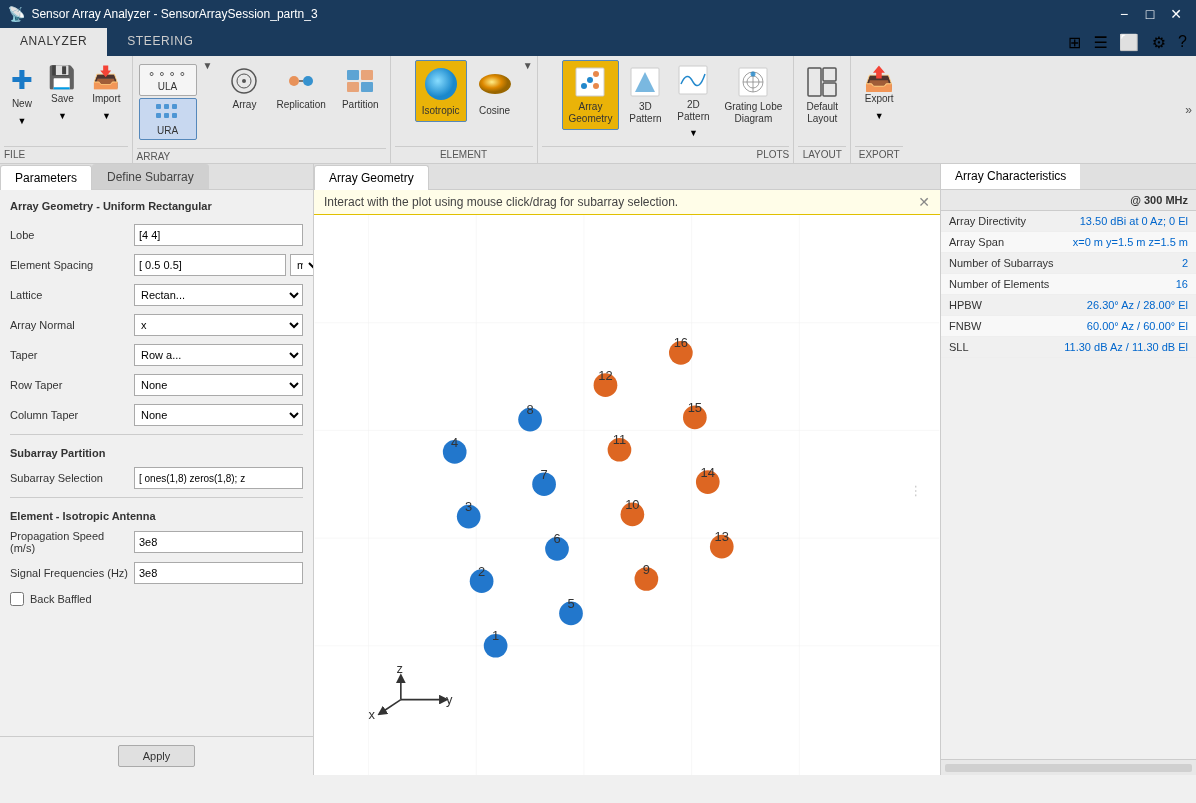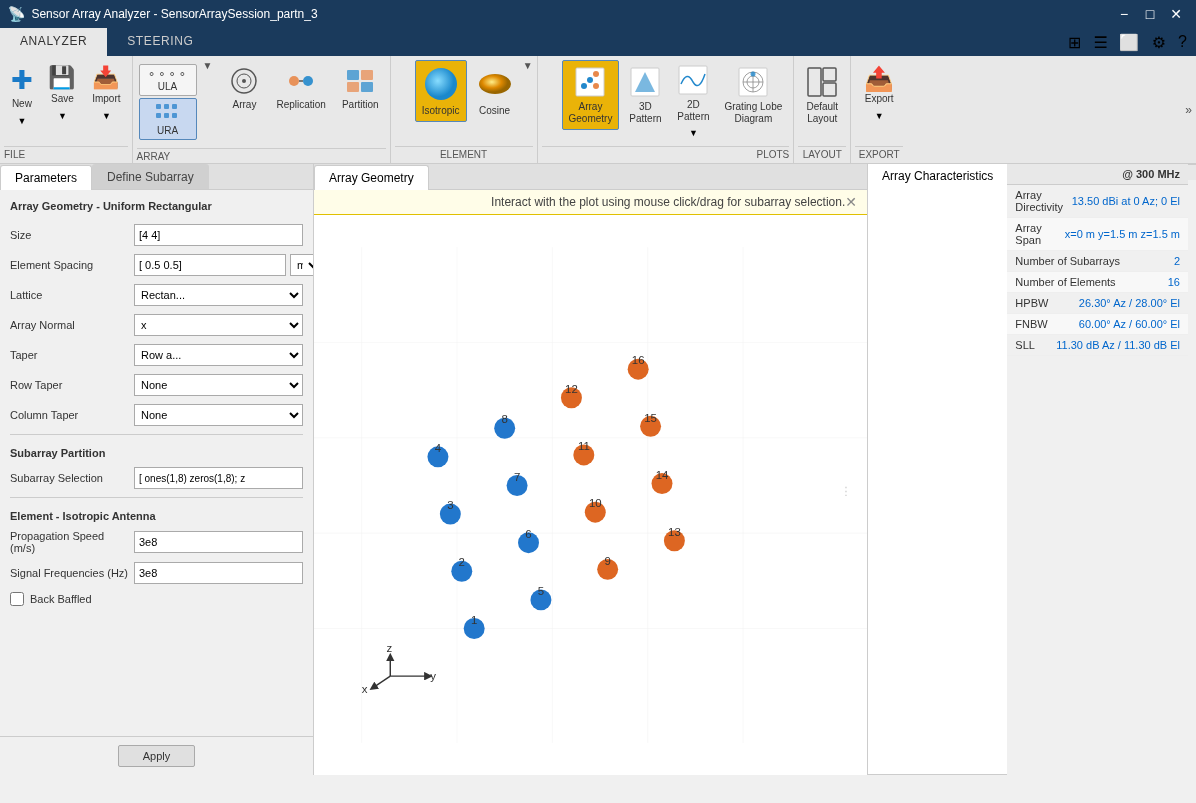--- a/index.html
+++ b/index.html
@@ -301,42 +301,43 @@
       z-index: 1;
     }
     .plot-notification {
       background: #fffde8;
       border-bottom: 1px solid #e0c000;
       padding: 5px 10px;
       font-size: 11px;
       color: #444;
       display: flex;
       align-items: center;
-      justify-content: flex-end;
+      justify-content: space-between;
     }
     .plot-notification-close {
       cursor: pointer;
       font-size: 14px;
       color: #888;
       background: none;
       border: none;
       line-height: 1;
     }
     .plot-area {
       flex: 1;
       position: relative;
       overflow: hidden;
     }
 
     
     .right-panel {
-      width: 329px;
+      width: 256px;
       background: #f0f0f0;
       border-left: 1px solid #ccc;
       display: flex;
+      flex-direction: column;
     }
     .right-panel-tabs {
       display: flex;
       background: #e0e0e0;
       border-bottom: 1px solid #ccc;
     }
     .right-panel-tab {
       padding: 5px 14px;
       font-size: 11px;
       cursor: pointer;
@@ -663,21 +664,21 @@
       </div>
       <div class="panel-tab">
         <span>Define Subarray</span>
       </div>
     </div>
     <div class="panel-content">
 
       <div class="form-section-title">Array Geometry - Uniform Rectangular</div>
 
       <div class="form-row">
-        <span class="form-label">Size</span>
+        <span class="form-label">Lobe</span>
         <input class="form-input" type="text" value="[4 4]" style="">
       </div>
 
       <div class="form-row">
         <span class="form-label">Element Spacing</span>
         <input class="form-input" type="text" value="[ 0.5 0.5]" style="">
         <select class="form-unit">
           <option>m</option>
           <option>λ</option>
         </select>

